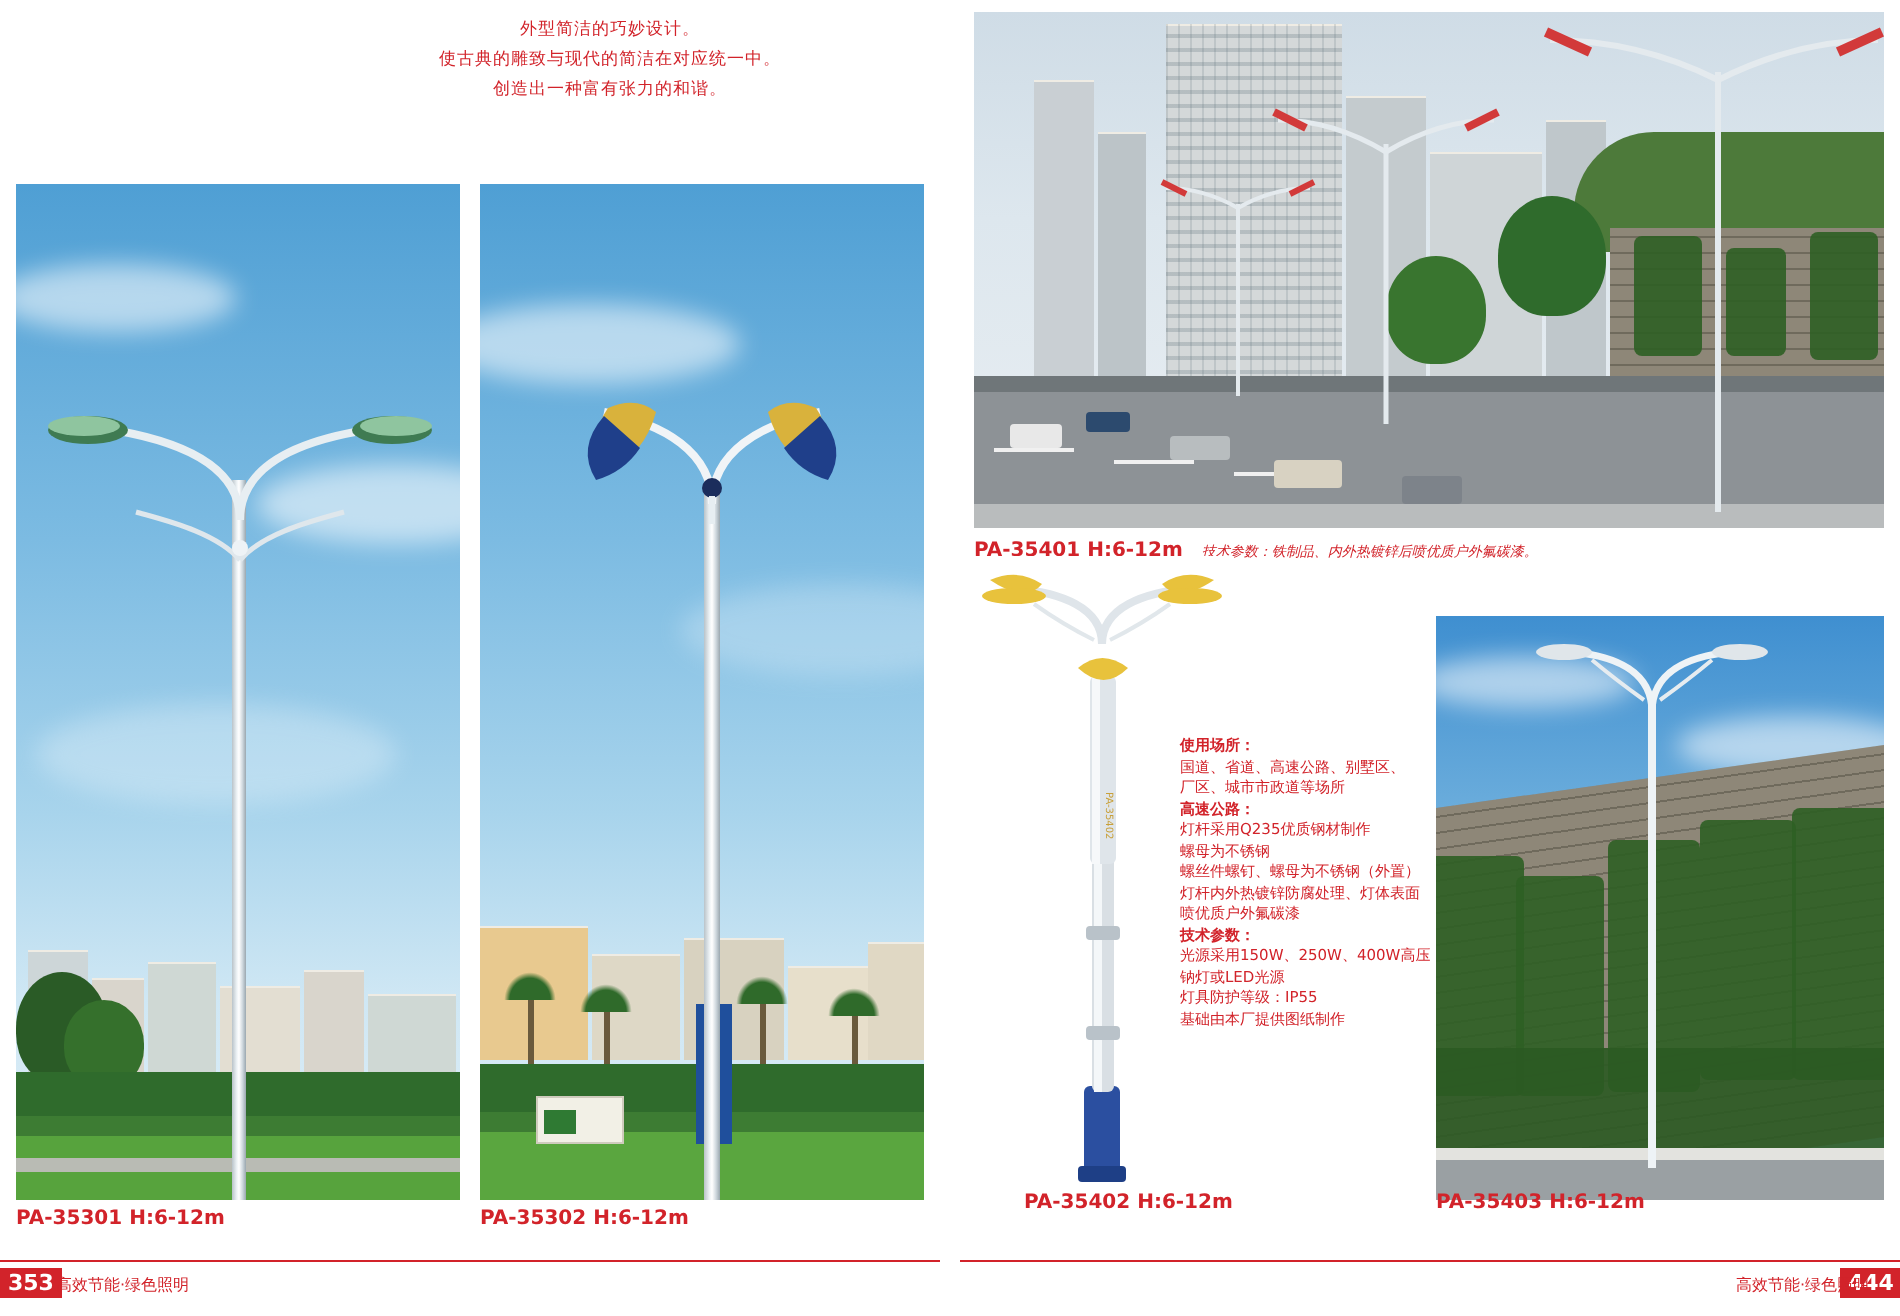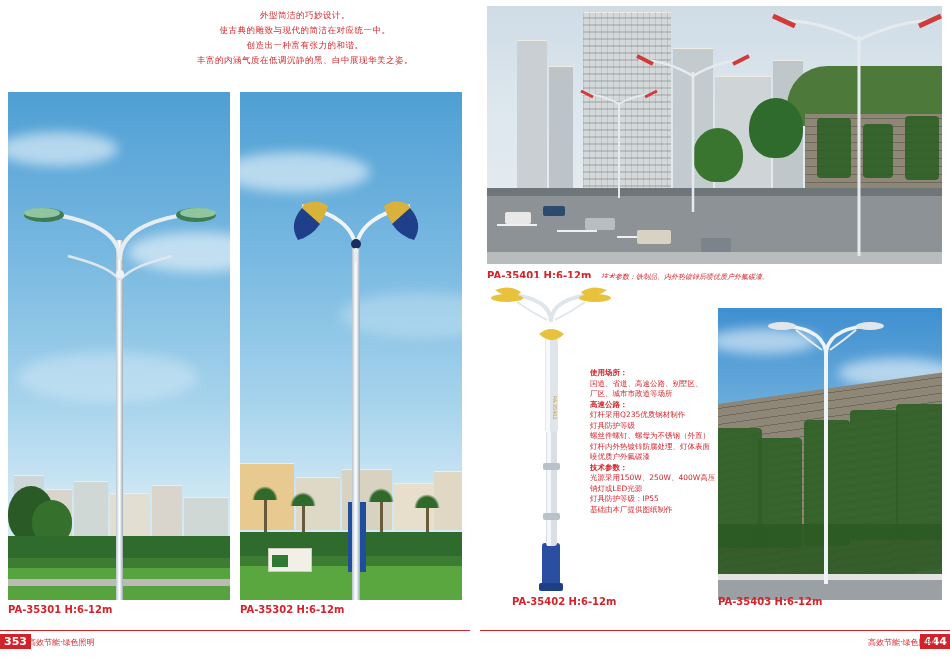--- a/index.html
+++ b/index.html
@@ -166,21 +166,20 @@
 </style>
 </head>
 <body>
 
 <div class="page">
 
   <div class="blurb">
     <div>外型简洁的巧妙设计。</div>
     <div>使古典的雕致与现代的简洁在对应统一中。</div>
     <div>创造出一种富有张力的和谐。</div>
-    <div>丰富的内涵气质在低调沉静的黑、白中展现华美之姿。</div>
   </div>
 
   <div class="photo" id="photo-35301">
     <div class="sky"></div>
     <div class="cloud" style="left:-10px; top:40px; width:120px; height:34px;"></div>
     <div class="cloud" style="left:120px; top:140px; width:140px; height:40px;"></div>
     <div class="cloud" style="left:10px; top:260px; width:180px; height:50px; opacity:.5;"></div>
 
     <div class="city-strip">
       <div class="bldg tall" style="left:6px; bottom:62px; width:30px; height:62px;"></div>
@@ -356,21 +355,21 @@
   <div class="cap" style="left:512px; top:596px;">
     <span>PA-35402 H:6-12m</span>
   </div>
 
   <div class="spec">
     <div class="hdr">使用场所：</div>
     <div>国道、省道、高速公路、别墅区、</div>
     <div>厂区、城市市政道等场所</div>
     <div class="hdr">高速公路：</div>
     <div>灯杆采用Q235优质钢材制作</div>
-    <div>灯具防护等级</div>
+    <div>螺母为不锈钢</div>
     <div>螺丝件螺钉、螺母为不锈钢（外置）</div>
     <div>灯杆内外热镀锌防腐处理、灯体表面</div>
     <div>喷优质户外氟碳漆</div>
     <div class="hdr">技术参数：</div>
     <div>光源采用150W、250W、400W高压</div>
     <div>钠灯或LED光源</div>
     <div>灯具防护等级：IP55</div>
     <div>基础由本厂提供图纸制作</div>
   </div>
 

